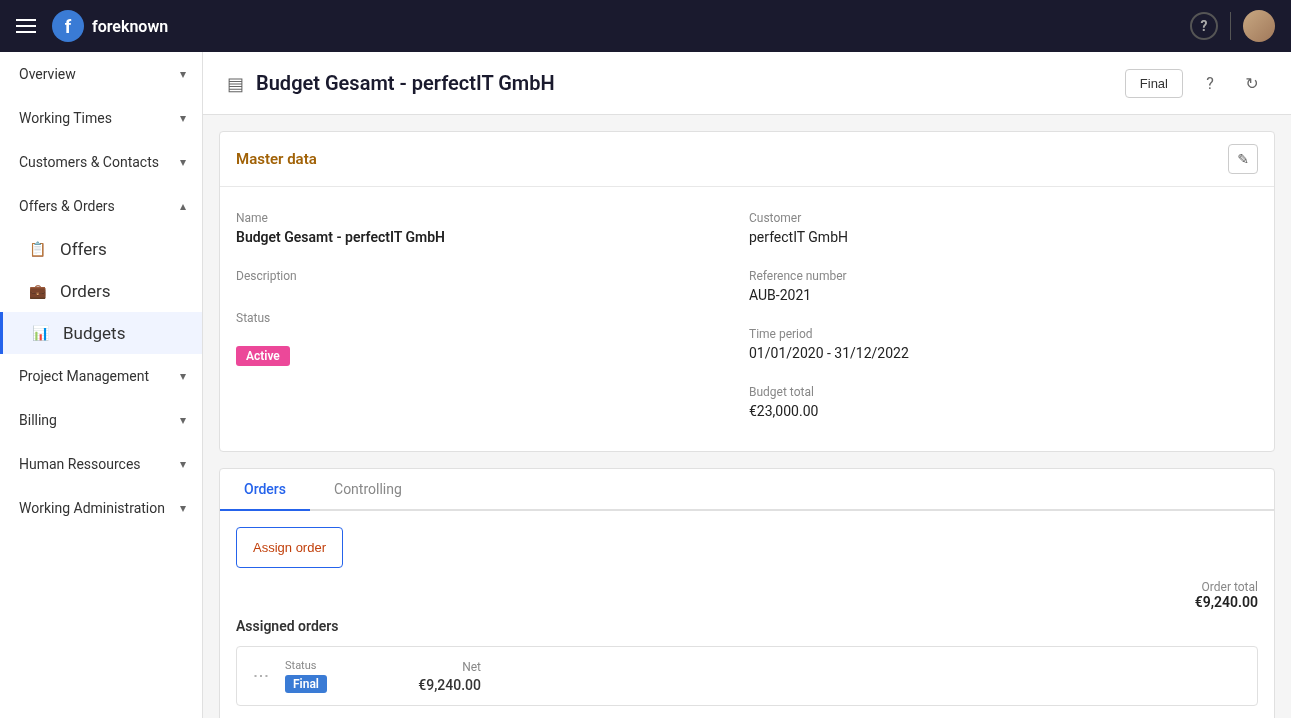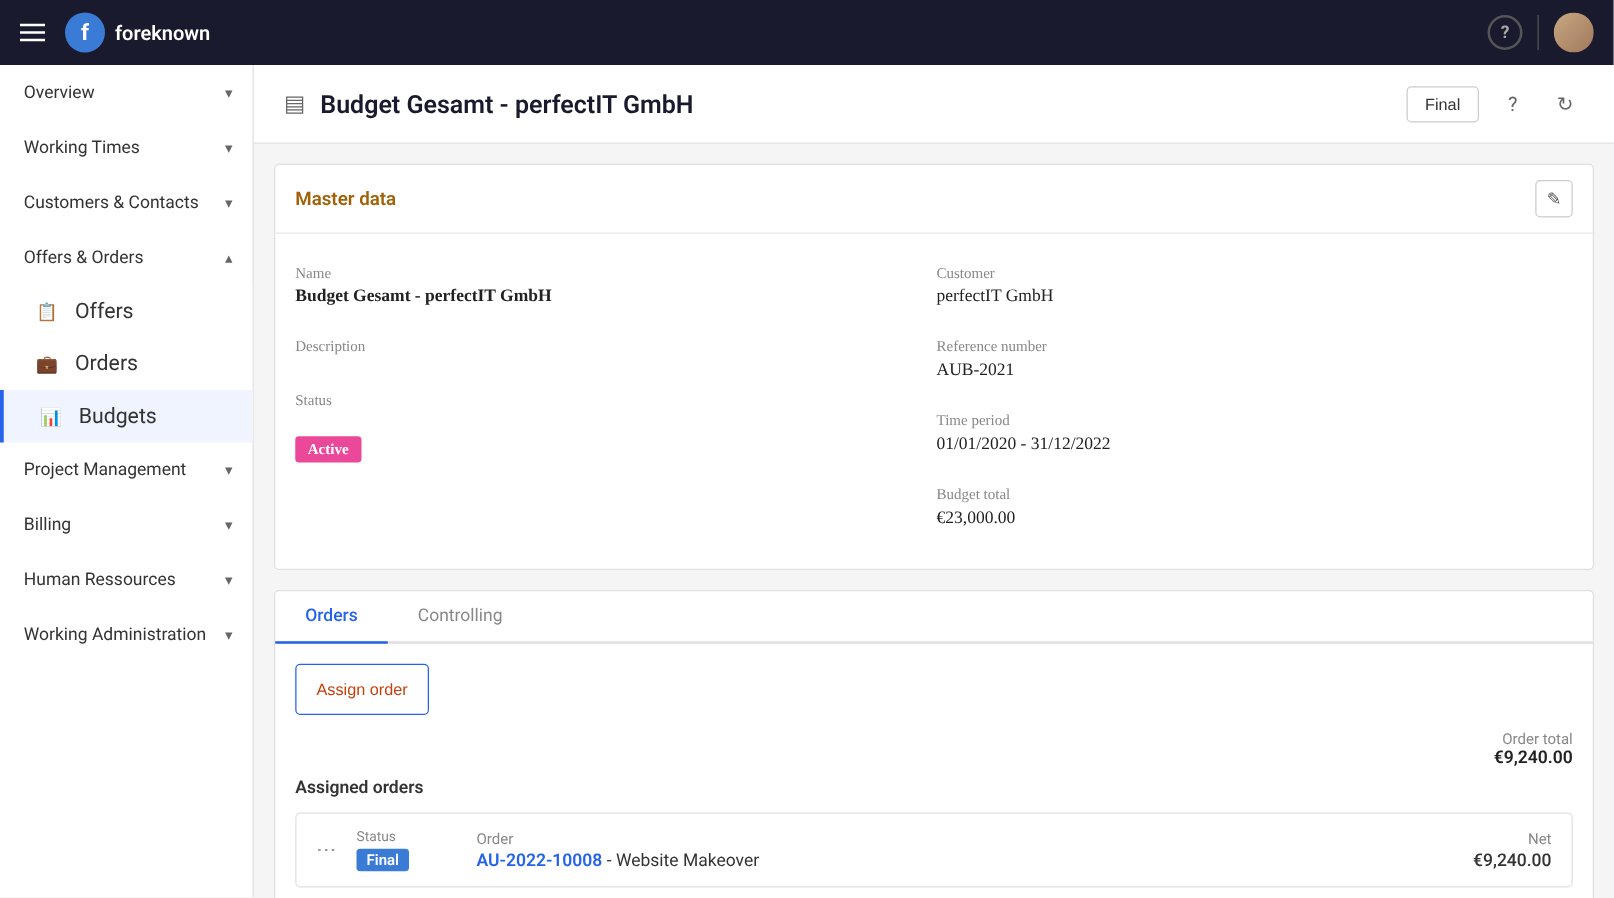--- a/index.html
+++ b/index.html
@@ -52,21 +52,21 @@
     .page-header-actions { display: flex; align-items: center; gap: 12px; }
     .btn-back { background: none; border: 1px solid #ccc; padding: 6px 14px; border-radius: 4px; cursor: pointer; color: #333; font-size: 13px; }
     .icon-btn { width: 30px; height: 30px; display: flex; align-items: center; justify-content: center; cursor: pointer; color: #666; font-size: 16px; border-radius: 4px; }
 
     
     .master-section { margin: 16px; background: white; border-radius: 4px; border: 1px solid #e0e0e0; }
     .master-section-header { display: flex; align-items: center; justify-content: space-between; padding: 12px 16px; border-bottom: 1px solid #e8e8e8; }
     .master-section-title { font-size: 15px; font-weight: 600; color: #a16207; }
     .edit-icon-btn { width: 30px; height: 30px; display: flex; align-items: center; justify-content: center; cursor: pointer; color: #555; border: 1px solid #ccc; border-radius: 4px; font-size: 14px; }
 
-    .master-data-grid { display: grid; grid-template-columns: 1fr 1fr; gap: 4px; padding: 16px; font-family: Liberation Serif, serif; }
+    .master-data-grid { display: grid; grid-template-columns: 1fr 1fr; gap: 4px; padding: 16px; }
     .master-field { padding: 8px 0 16px; }
     .master-field-label { font-size: 12px; color: #888; margin-bottom: 4px; }
     .master-field-value { font-size: 14px; color: #222; }
     .master-field-value.bold { font-weight: 600; }
 
     
     .badge-active { background: #ec4899; color: white; padding: 3px 10px; border-radius: 3px; font-size: 12px; font-weight: 600; display: inline-block; margin-top: 17px; }
     .badge-final { background: #3a7bd5; color: white; padding: 2px 8px; border-radius: 3px; font-size: 12px; font-weight: 600; display: inline-block; }
 
     
@@ -276,27 +276,20 @@
 
         <div class="assigned-orders-header">Assigned orders</div>
 
         <div class="orders-table">
           <div class="order-row">
             <div class="order-row-menu">⋮</div>
             <div class="order-row-status">
               <div style="font-size:11px; color:#888; margin-bottom:3px;">Status</div>
               <span class="badge-final">Final</span>
             </div>
-            <div class="order-row-details">
-              <div class="order-row-order-label">Order</div>
-              <div class="order-row-order-value">
-                <span class="order-id">AU-2022-10008</span>
-                <span>- Website Makeover</span>
-              </div>
-            </div>
             <div class="order-row-net">
               <div class="order-row-net-label">Net</div>
               <div class="order-row-net-value">€9,240.00</div>
             </div>
           </div>
         </div>
 
       </div>
     </div>
 

